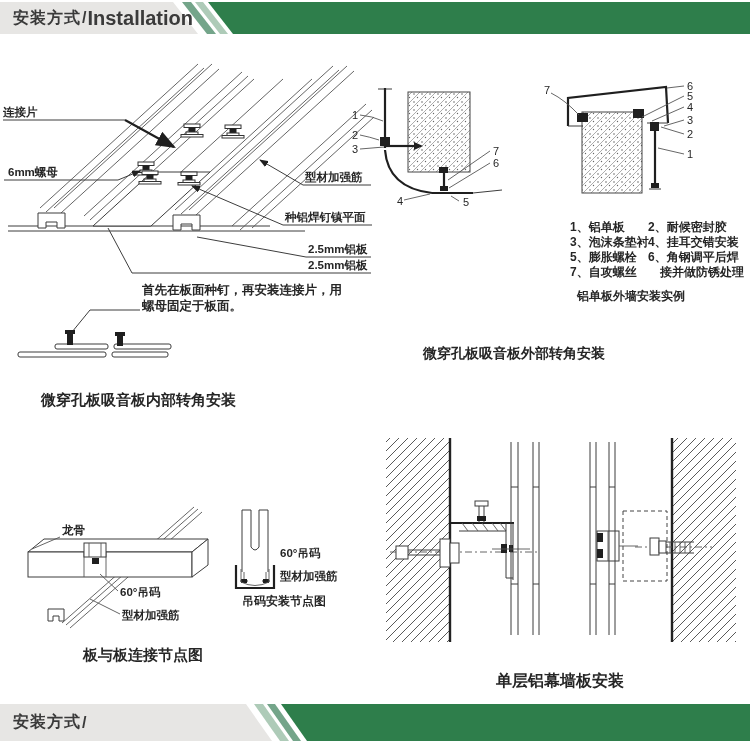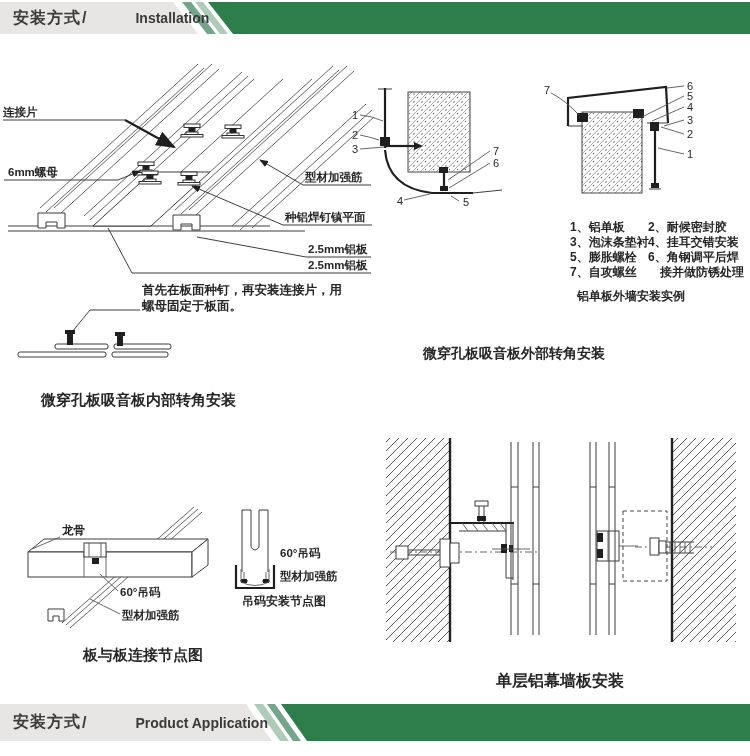--- a/index.html
+++ b/index.html
@@ -9,21 +9,21 @@
   .bar{position:absolute;left:0;right:0;}
   .bar .layer{position:absolute;top:0;left:0;right:0;bottom:0;}
   .bar .gray{background:#E7E6E4;}
   .bar .green{background:#2E7E4B;}
   .bar .s-med{background:#74A58A;}
   .bar .s-light{background:#AECBB8;}
   .bar .label{position:absolute;top:0;bottom:0;left:0;display:flex;align-items:center;
               padding-left:13px;font-weight:bold;color:#3a3a3a;white-space:nowrap;}
   .label .zh{font-size:16px;letter-spacing:1px;}
   .label .sep{font-size:16px;margin:0 1px;}
-  .label .en{font-size:14px;margin-left:48px;}
+  .label .en{font-size:20px;}
   #header{top:2px;height:32px;}
   #header .gray   {clip-path:polygon(0 0,173px 0,198px 100%,0 100%);}
   #header .s-med  {clip-path:polygon(182px 0,191px 0,216px 100%,207px 100%);}
   #header .s-light{clip-path:polygon(195px 0,203px 0,228px 100%,220px 100%);}
   #header .green  {clip-path:polygon(208px 0,100% 0,100% 100%,233px 100%);}
   #footer{top:704px;height:37px;}
   #footer .gray   {clip-path:polygon(0 0,246px 0,272px 100%,0 100%);}
   #footer .s-light{clip-path:polygon(254px 0,263px 0,289px 100%,280px 100%);}
   #footer .s-med  {clip-path:polygon(267px 0,275px 0,301px 100%,293px 100%);}
   #footer .green  {clip-path:polygon(281px 0,100% 0,100% 100%,307px 100%);}
@@ -273,17 +273,16 @@
   </svg>
 
   <div class="bar" id="footer">
     <div class="layer green"></div>
     <div class="layer s-light"></div>
     <div class="layer s-med"></div>
     <div class="layer gray"></div>
     <div class="label">
       <span class="zh">安装方式</span>
         <span class="sep">/</span>
-        <span class="en">Product Application</span>
     </div>
   </div>
 
 </div>
 
 </body></html>

